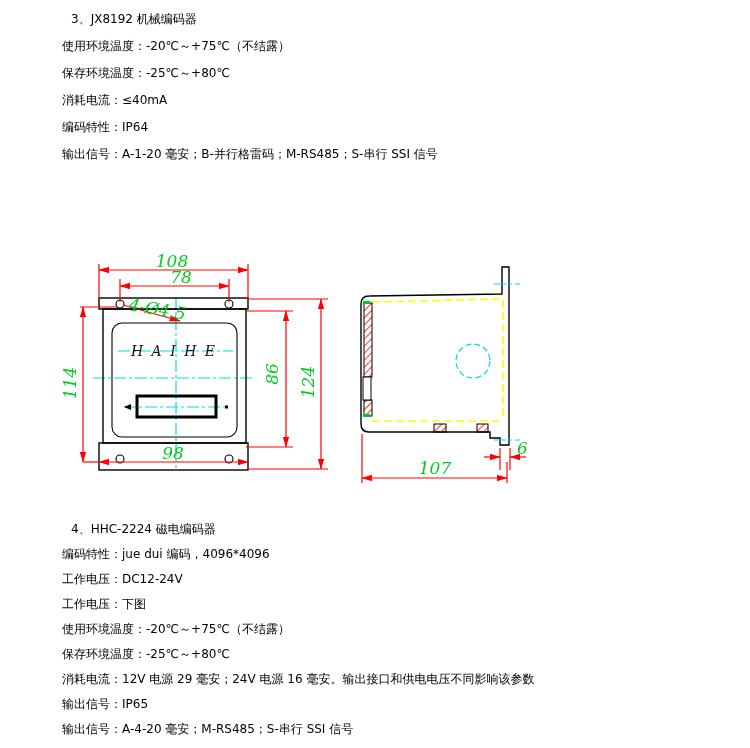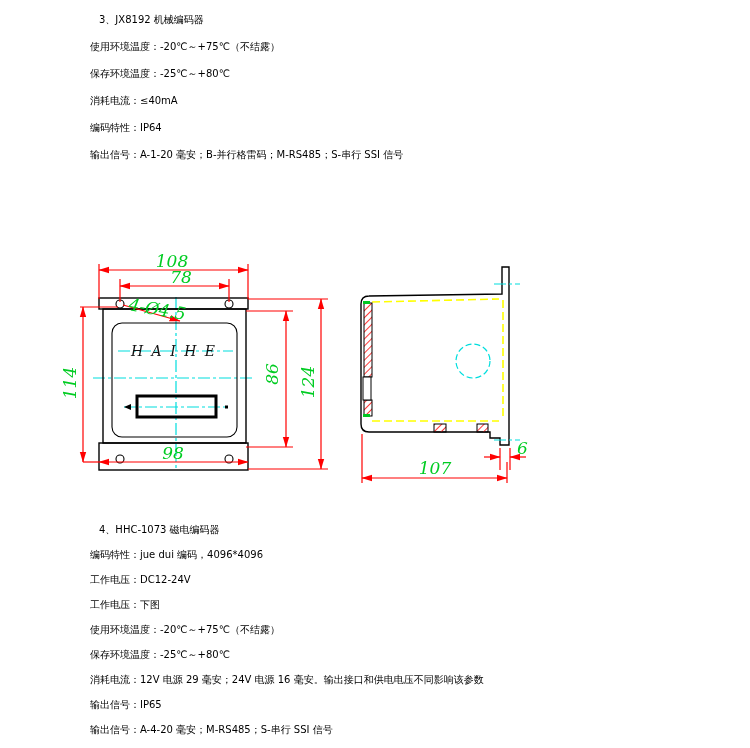--- a/index.html
+++ b/index.html
@@ -1,21 +1,21 @@
 <!DOCTYPE html>
 <html><head>
 <meta charset="utf-8">
 <style>
   html,body { margin:0; padding:0; background:#ffffff; }
   .page {
     position:relative; width:750px; height:748px; background:#ffffff;
     font-family:"DejaVu Sans", sans-serif; color:#000; overflow:hidden;
   }
   .text-block { position:absolute; left:62px; }
-  .line { white-space:nowrap; font-size:10px; color:#000;margin-left:28px; }
+  .line { white-space:nowrap; font-size:12px; color:#000; }
   .sec3 .line { height:27px; line-height:27px; }
   .sec4 .line { height:25px; line-height:25px; }
   .title { padding-left:9px; }
   svg.drawing { position:absolute; left:0; top:250px; width:750px; height:250px; }
   .out  { fill:none; stroke:#000000; stroke-width:1.4px; }
   .thin { fill:none; stroke:#000000; stroke-width:1.1px; }
   .thick{ fill:none; stroke:#000000; stroke-width:3px; }
   .dim  { fill:none; stroke:#ff0000; stroke-width:1.2px; }
   .cl   { fill:none; stroke:#00dede; stroke-width:1.2px; stroke-dasharray:12 3 3 3; }
   .hid  { fill:none; stroke:#ffff00; stroke-width:1.6px; stroke-dasharray:8 4; }
@@ -128,21 +128,21 @@
       <text class="dimtext" x="517" y="204">6</text>
 
       <line class="dim" x1="362" y1="184" x2="362" y2="233"></line>
       <line class="dim" x1="507" y1="212" x2="507" y2="233"></line>
       <line class="dim" x1="362" y1="228" x2="507" y2="228" marker-start="url(#arr)" marker-end="url(#arr)"></line>
       <text class="dimtext" x="435" y="224" text-anchor="middle">107</text>
     </g>
   </svg>
 
   <div class="text-block sec4" style="top:517px;">
-    <div class="line title">4、HHC-1073 磁电编码器</div>
+    <div class="line title">4、HHC-2224 磁电编码器</div>
     <div class="line">编码特性：jue dui 编码，4096*4096</div>
     <div class="line">工作电压：DC12-24V</div>
     <div class="line">工作电压：下图</div>
     <div class="line">使用环境温度：-20℃～+75℃（不结露）</div>
     <div class="line">保存环境温度：-25℃～+80℃</div>
     <div class="line">消耗电流：12V 电源 29 毫安；24V 电源 16 毫安。输出接口和供电电压不同影响该参数</div>
     <div class="line">输出信号：IP65</div>
     <div class="line">输出信号：A-4-20 毫安；M-RS485；S-串行 SSI 信号</div>
   </div>
 

